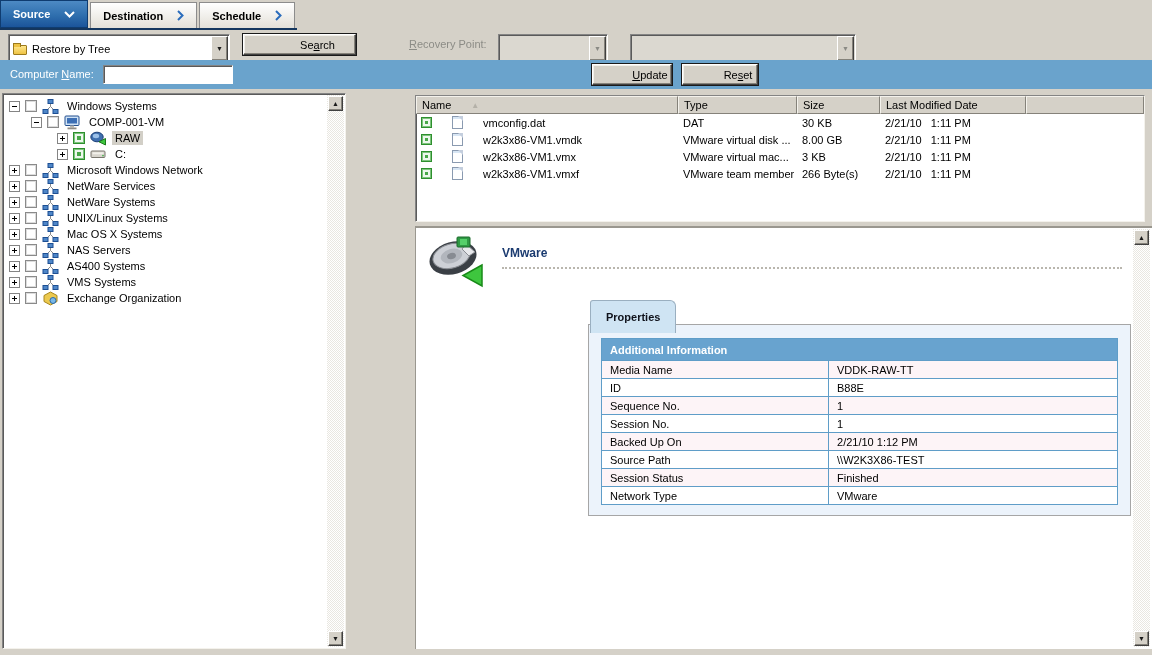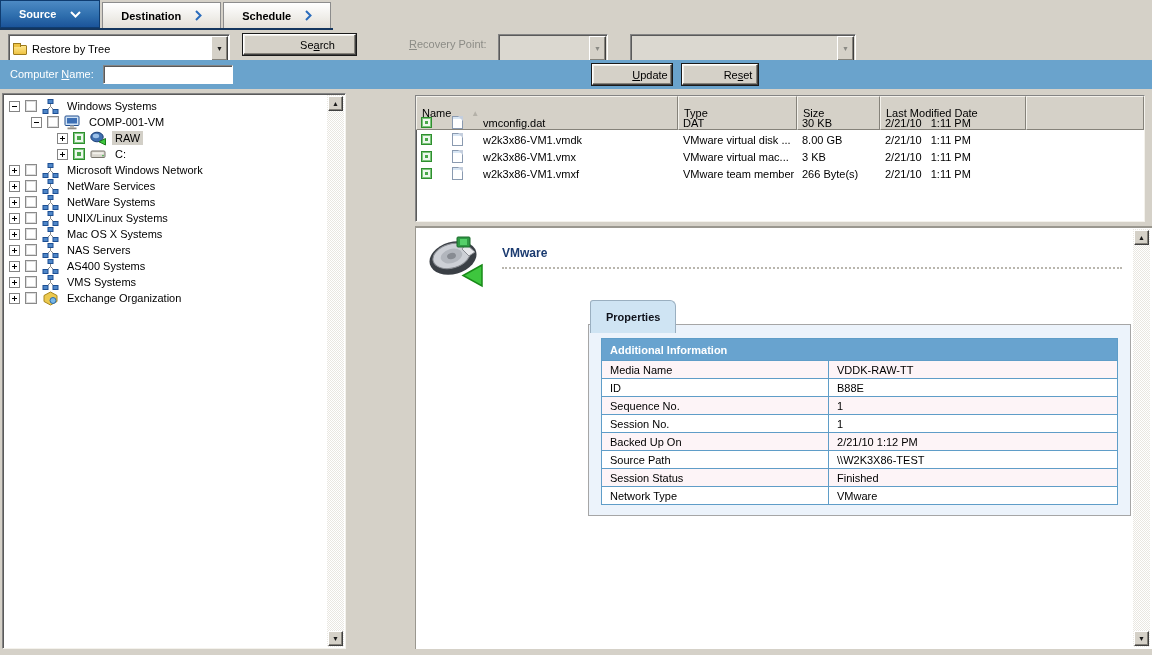--- a/index.html
+++ b/index.html
@@ -8,21 +8,21 @@
 
   
   .raised { background:#d5d1c8; border:1px solid; border-color:#ffffff #404040 #404040 #ffffff;
             box-shadow: inset -1px -1px 0 #85827a, inset 1px 1px 0 #f2f0ea; padding-left: 36px; }
   .outlined { box-shadow: 0 0 0 1px #1a1a1a, inset -1px -1px 0 #85827a, inset 1px 1px 0 #f2f0ea; }
   .accel { text-decoration:underline; }
 
   
   .tabstrip { position:absolute; left:0; top:0; height:30px; display:inline-flex; align-items:flex-end;
               border-bottom:2px solid #14365e; padding-left:0; }
-  .tab { height:26px; display:flex; align-items:center; gap:14px; padding:0 18px; margin-right:2px;
+  .tab { height:26px; display:flex; align-items:center; gap:14px; padding:0 12px; margin-right:2px;
          background:linear-gradient(180deg,#ffffff,#e3e0d8); border:1px solid #8c8c8c; border-bottom:none; cursor:pointer; }
   .tab .tlbl { font-weight:bold; }
   .tab.active { background:linear-gradient(180deg,#4d8ac4 0%, #2f6fae 55%, #1b549a 100%);
                 border:1px solid #0f3c70; height:28px; min-width:75px; justify-content:space-between; }
   .tab.active .tlbl { color:#fff; }
   .tab svg { display:block; }
 
   
   .toolbar { position:absolute; left:0; top:30px; width:1152px; height:30px; background:#d5d1c8; }
   .combo { position:absolute; height:29px; background:#fff; border:1px solid; border-color:#848484 #fff #fff #848484;
@@ -77,21 +77,21 @@
   .ticon.drive    .ic-drive    { display:block; }
   .ticon.exchange .ic-exchange { display:block; }
   .tlabel { padding:1px 3px; }
   .tlabel.selected { background:#d2cfc7; }
 
   
   .filelist { position:absolute; left:415px; top:95px; width:730px; height:127px; background:#fff;
               border:1px solid; border-color:#848484 #f4f2ec #f4f2ec #848484; box-shadow:inset 1px 1px 0 #5a5a5a; }
   .fheader { display:flex; height:18px; }
   .hcell { background:#d5d1c8; border:1px solid; border-color:#f4f2ec #85827a #85827a #f4f2ec;
-           display:flex; align-items:center; gap:20px; padding:16px 5px; cursor:pointer; overflow:hidden; white-space:nowrap; }
+           display:flex; align-items:center; gap:20px; padding:0 5px; cursor:pointer; overflow:hidden; white-space:nowrap; }
   .hcell.c-name { width:262px; } .hcell.c-type { width:119px; } .hcell.c-size { width:83px; }
   .hcell.c-date { width:146px; } .hcell.c-fill { flex:1; }
   .sorticon { color:#b4b1a8; font-size:8px; }
   .frow { display:flex; height:17px; align-items:center; cursor:pointer; }
   .fcell { padding:0 5px; overflow:hidden; white-space:nowrap; }
   .fcell.c-name { width:262px; display:flex; align-items:center; gap:20px; }
   .fcell.c-type { width:119px; } .fcell.c-size { width:83px; }
   .fcell.c-date { width:146px; display:flex; gap:9px; }
   .gcb { width:11px; height:11px; flex:0 0 auto; border:1px solid #2e8f2e; background:#eef8ee;
          box-shadow:inset 0 0 0 1px #7cc47c; position:relative; cursor:pointer; }

